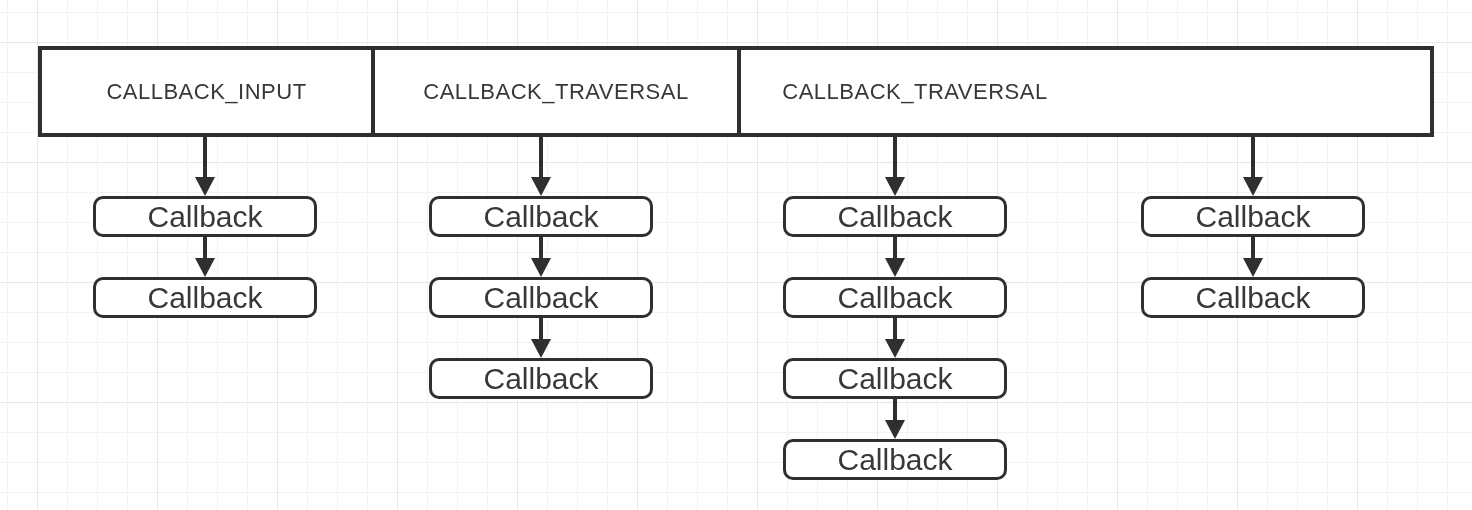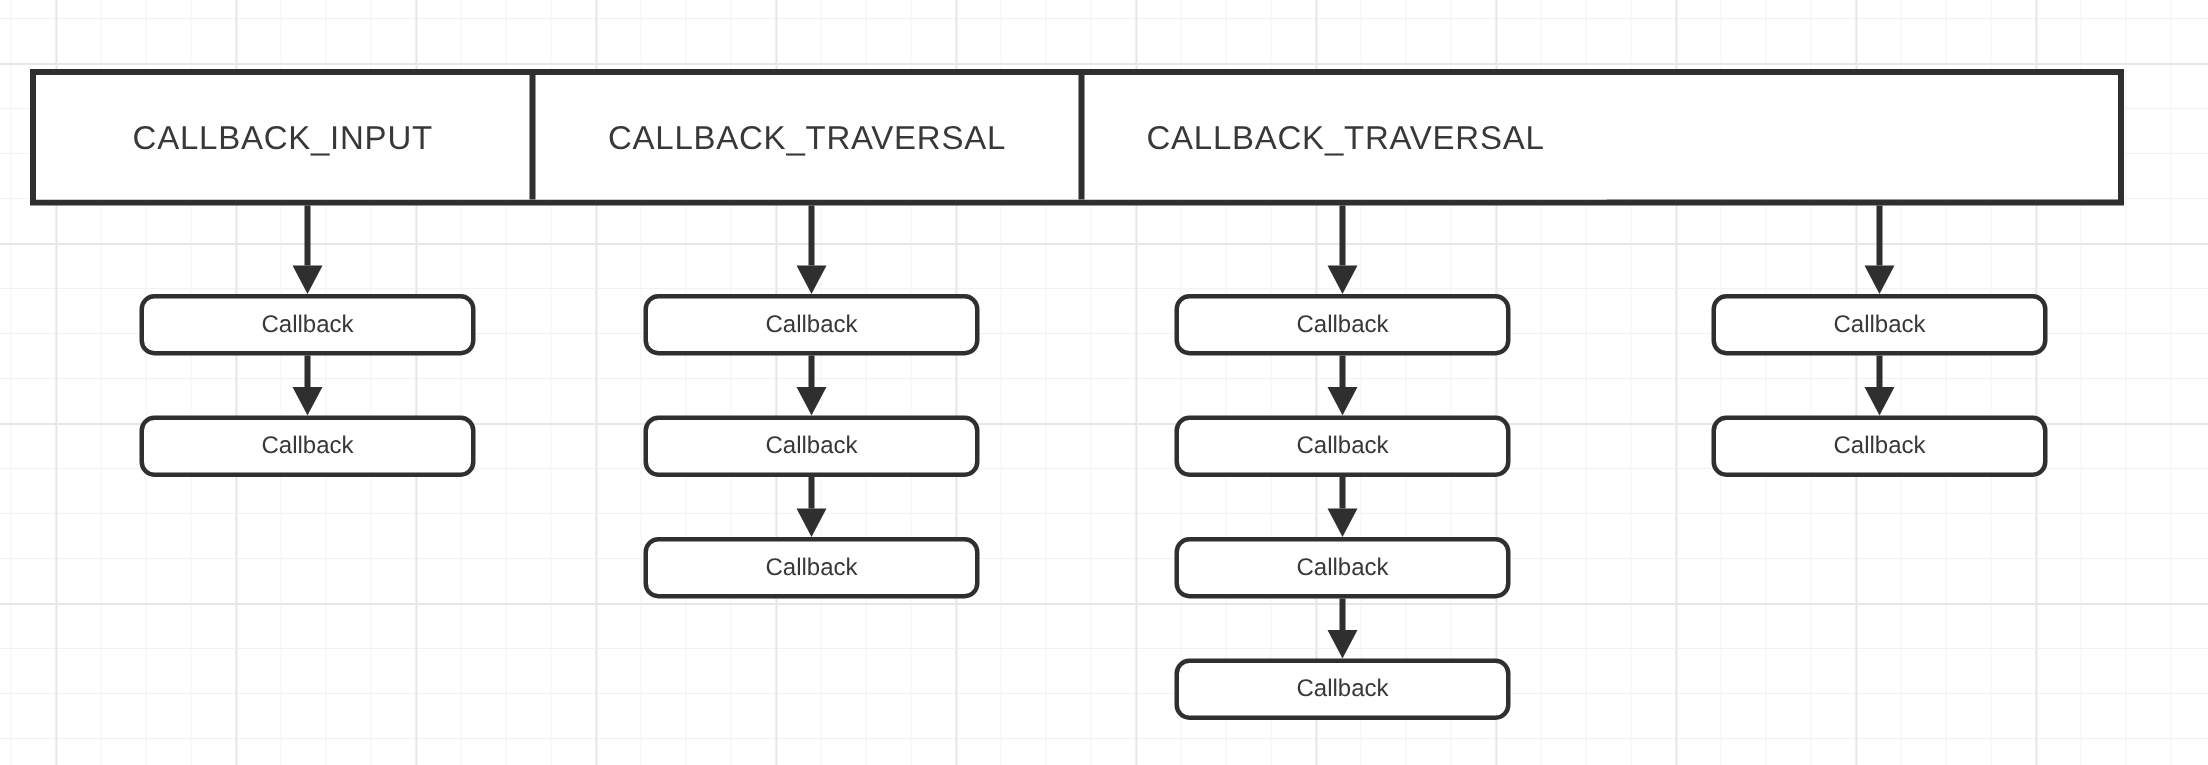--- a/index.html
+++ b/index.html
@@ -17,21 +17,21 @@
       linear-gradient(to bottom, #e7e7e7 1.5px, transparent 1.5px),
       linear-gradient(to right,  #f2f2f2 1px,  transparent 1px),
       linear-gradient(to bottom, #f2f2f2 1px,  transparent 1px);
     background-size: 120px 120px, 120px 120px, 30px 30px, 30px 30px;
     background-position: 37px 0, 0 42px, 7px 0, 0 12px;
   }
 
   
   .header {
     position: absolute;
-    left: 20px;
+    left: 38px;
     top: 46px;
     width: 1396px;
     height: 91px;
     display: flex;
     border: 4px solid #2f2f2f;
     background: #ffffff;
   }
   .hcell {
     display: flex;
     align-items: center;
@@ -64,21 +64,21 @@
 
   .node {
     width: 224px;
     height: 41px;
     border: 3px solid #2f2f2f;
     border-radius: 10px;
     background: #ffffff;
     display: flex;
     align-items: center;
     justify-content: center;
-    font-size: 16px;
+    font-size: 30px;
     color: #383838;
     flex: 0 0 auto;
   }
 
   .arrow {
     display: flex;
     flex-direction: column;
     align-items: center;
     flex: 0 0 auto;
   }

